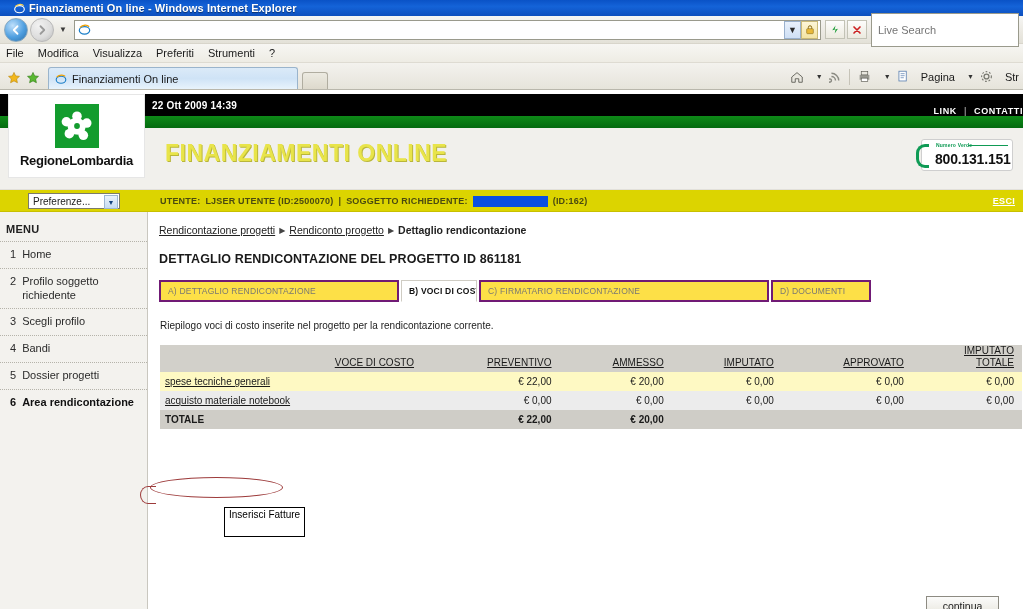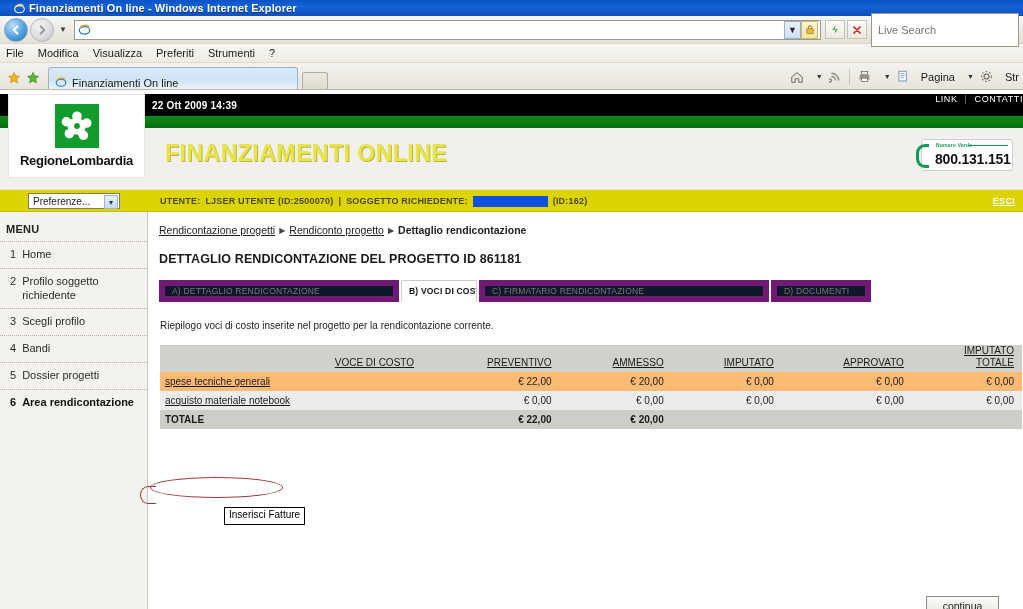--- a/index.html
+++ b/index.html
@@ -109,21 +109,21 @@
     border-bottom: 1px solid #b9b7ac;
     position: relative;
   }
   .fav-ico { width: 19px; height: 22px; display:flex; align-items:center; justify-content:center; flex:none;}
   .ie-tab {
     height: 22px; min-width: 250px; max-width: 250px;
     margin-left: 6px;
     background: linear-gradient(180deg,#dbeaf8 0%,#cfe3f6 50%,#e8f3fc 100%);
     border: 1px solid #9ab4cc; border-bottom: none;
     border-radius: 3px 3px 0 0;
-    display: flex; align-items: flex-end; padding: 0 5px;
+    display: flex; align-items: center; padding: 0 5px;
     font-size: 11px; color: #1a1a1a;
   }
   .ie-tab .tab-ico { width:14px;height:14px;margin-right:4px;display:flex;align-items:center;justify-content:center;flex:none;}
   .ie-newtab {
     width: 26px; height: 17px; margin-left: 4px;
     background: linear-gradient(180deg,#eceae1,#ddd9cc);
     border: 1px solid #b0ada0; border-bottom: none;
     border-radius: 3px 3px 0 0;
   }
   .tabbar-right {
@@ -142,22 +142,22 @@
     height: 22px; background: #000; position: relative;
     display: flex; align-items: center;
   }
   .topbar-date {
     position: absolute; left: 152px; top: 0; height: 22px;
     display: flex; align-items: center;
     color: #fff; font-size: 10px; font-weight: bold; letter-spacing: .2px;
   }
   .topbar-links {
     position: absolute; right: 0; top: 0; height: 22px;
-    display: flex; align-items: flex-start; gap: 7px;
-    color: #fff; font-size: 9px; font-weight: normal; letter-spacing: .6px;
+    display: flex; align-items: flex-end; gap: 7px;
+    color: #fff; font-size: 9px; font-weight: bold; letter-spacing: .6px;
     padding-right: 0;
   }
   .topbar-links .sep { color: #8a8a8a; }
 
   .greenband { height: 12px; background: #0a7a15; }
   .greenband-inner { height: 12px; background: linear-gradient(180deg,#0e8a18,#046b0f); }
 
   .banner {
     height: 62px; background: #f1f0ec; position: relative;
     border-bottom: 1px solid #e2e0da;
@@ -278,22 +278,22 @@
   .breadcrumb .current { font-weight: bold; }
 
   .page-title {
     font-size: 12.5px; font-weight: bold; color: #1a1a1a;
     padding: 16px 0 0 3px; letter-spacing: .1px;
   }
 
   .tabs { display: flex; margin: 14px 0 0 3px; align-items: flex-end; }
   .tab {
     height: 22px;
-    background: #0f172a;
-    border: 6px solid #701a75;
+    background: #fde047;
+    border: 2px solid #701a75;
     display: flex; align-items: center;
     padding: 0 7px;
     font-size: 8.5px; color: #7a7872; letter-spacing: .2px;
     white-space: nowrap; overflow: hidden;
     margin-right: 2px;
   }
   .tab.active {
     background: #fff; color: #111; font-weight: bold;
     border: 1px solid #cfccc3; border-bottom: 1px solid #fff;
   }
@@ -320,42 +320,42 @@
     padding: 0 8px 4px 0;
     text-align: right;
   }
   table.vtable thead th span { text-decoration: underline; }
   table.vtable thead th.colname { text-align: right; padding-left: 23px; }
   table.vtable tbody td {
     height: 19px; padding: 0 8px 0 0; text-align: right;
     font-size: 10px;
   }
   table.vtable tbody td.colname { text-align: left; padding-left: 5px; }
-  tr.row-hl td { background: #fdba74; }
+  tr.row-hl td { background: #fef9c3; }
   tr.row-alt td { background: #ececec; }
   tr.row-total td { background: #cfcdc7; font-weight: bold; }
   .cell-link { text-decoration: underline; color: #1a1a1a; }
 
   .two-line { display: inline-block; text-align: right; line-height: 1.15; }
 
   .continua-wrap { position: absolute; right: 24px; top: 384px; }
   .continua {
     width: 73px; height: 19px;
     background: linear-gradient(180deg,#fbfbfa,#e9e7df);
     border: 1px solid #8d8b82;
     display: flex; align-items: center; justify-content: center;
     font-size: 10.5px; color: #1a1a1a;
   }
 
   
   .tooltip {
     position: absolute; left: 224px; top: 413px;
     background: #fff; border: 1px solid #000;
     font-size: 10px; color: #000;
-    padding: 1px 4px 4px 4px;
+    padding: 1px 4px 16px 4px;
     z-index: 20; white-space: nowrap;
   }
   
   .annot-ellipse {
     position: absolute; left: 150px; top: 383px;
     width: 133px; height: 21px;
     border: 1.6px solid #9d3b3b;
     border-radius: 50%;
     z-index: 15; pointer-events: none;
   }

